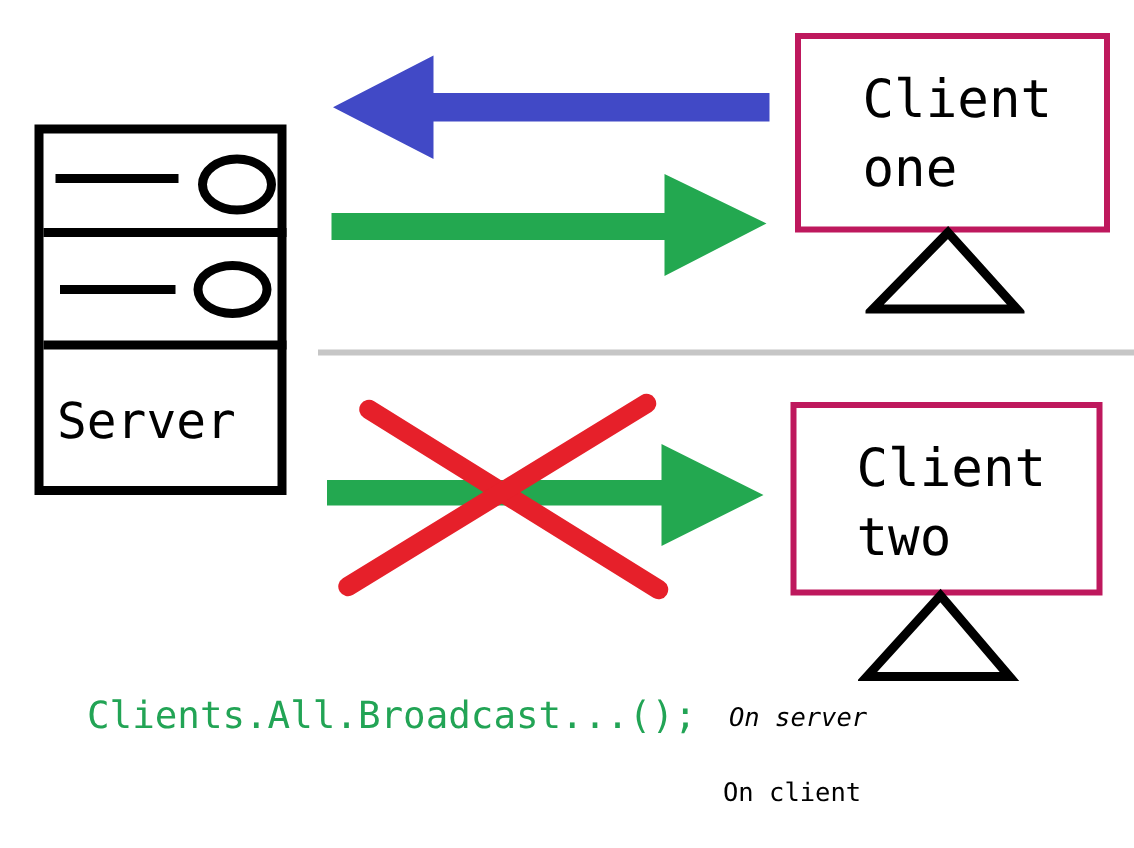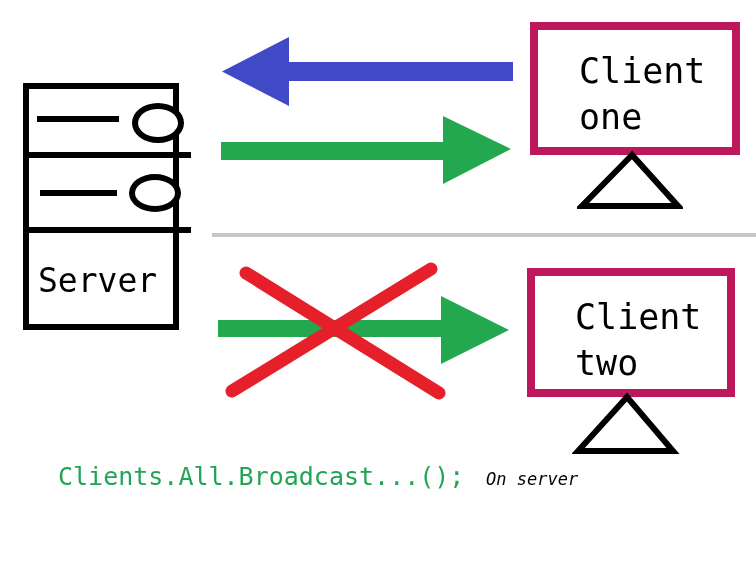--- a/index.html
+++ b/index.html
@@ -2,33 +2,33 @@
 <html><head>
 <meta charset="utf-8">
 <style>
   html,body{margin:0;padding:0;background:#ffffff;}
   #canvas{
     position:relative;width:756px;height:565px;background:#ffffff;overflow:hidden;
     font-family:"DejaVu Sans Mono","Liberation Mono",monospace;
   }
   .abs{position:absolute;}
   
-  #server-box{left:23px;top:83px;width:156px;height:247px;border:6px solid #000;box-sizing:border-box;}
+  #server-box{left:23px;top:83px;width:168px;height:247px;border:6px solid #000;box-sizing:border-box;}
   .bay-divider{left:0;width:162px;height:6px;background:#000;}
   #bay-divider-1{top:63px;}
   #bay-divider-2{top:138px;}
   .bay-slot{height:6px;background:#000;}
   #bay1-slot{left:8px;top:27px;width:82px;}
   #bay2-slot{left:11px;top:101px;width:77px;}
   .bay-led{border:6px solid #000;border-radius:50%;box-sizing:border-box;background:#fff;}
   #bay1-led{left:103px;top:14px;width:52px;height:40px;}
   #bay2-led{left:100px;top:85px;width:52px;height:38px;}
   #server-label{left:9px;top:172px;font-size:33px;color:#000;white-space:nowrap;}
   
-  .monitor-screen{border:8px solid #be185d;box-sizing:border-box;background:#fff;}
+  .monitor-screen{border:4px solid #be185d;box-sizing:border-box;background:#fff;}
   #client-one-screen{left:530px;top:22px;width:210px;height:133px;}
   #client-two-screen{left:527px;top:268px;width:208px;height:129px;}
   .monitor-label{position:absolute;font-size:35px;line-height:46px;color:#000;white-space:pre-line;}
   #client-one-label{left:41px;top:18px;}
   #client-two-label{left:40px;top:18px;}
   
   svg{display:block;}
   #blue-arrow-svg{left:220px;top:33px;}
   #green-arrow-top-svg{left:218px;top:114px;}
   #green-arrow-bottom-svg{left:216px;top:294px;}
@@ -89,14 +89,15 @@
   <div id="client-two-screen" class="abs monitor-screen">
     <div id="client-two-label" class="monitor-label">Client
 two</div>
   </div>
   <svg id="stand-two-svg" class="abs" width="110" height="64" viewBox="0 0 110 64">
     <polygon points="55,5 6,59 101,59" fill="#ffffff" stroke-width="6" stroke-linejoin="miter" stroke="#000000"></polygon>
   </svg>
 
   <div id="code-server" class="abs code-line" style="color: rgb(34, 164, 85); text-align: center;">Clients.All.Broadcast...();</div>
   <div id="code-server-note" class="abs code-line">On server</div>
+  <div id="code-client-note" class="abs code-line">On client</div>
 
 </div>
 
 </body></html>

